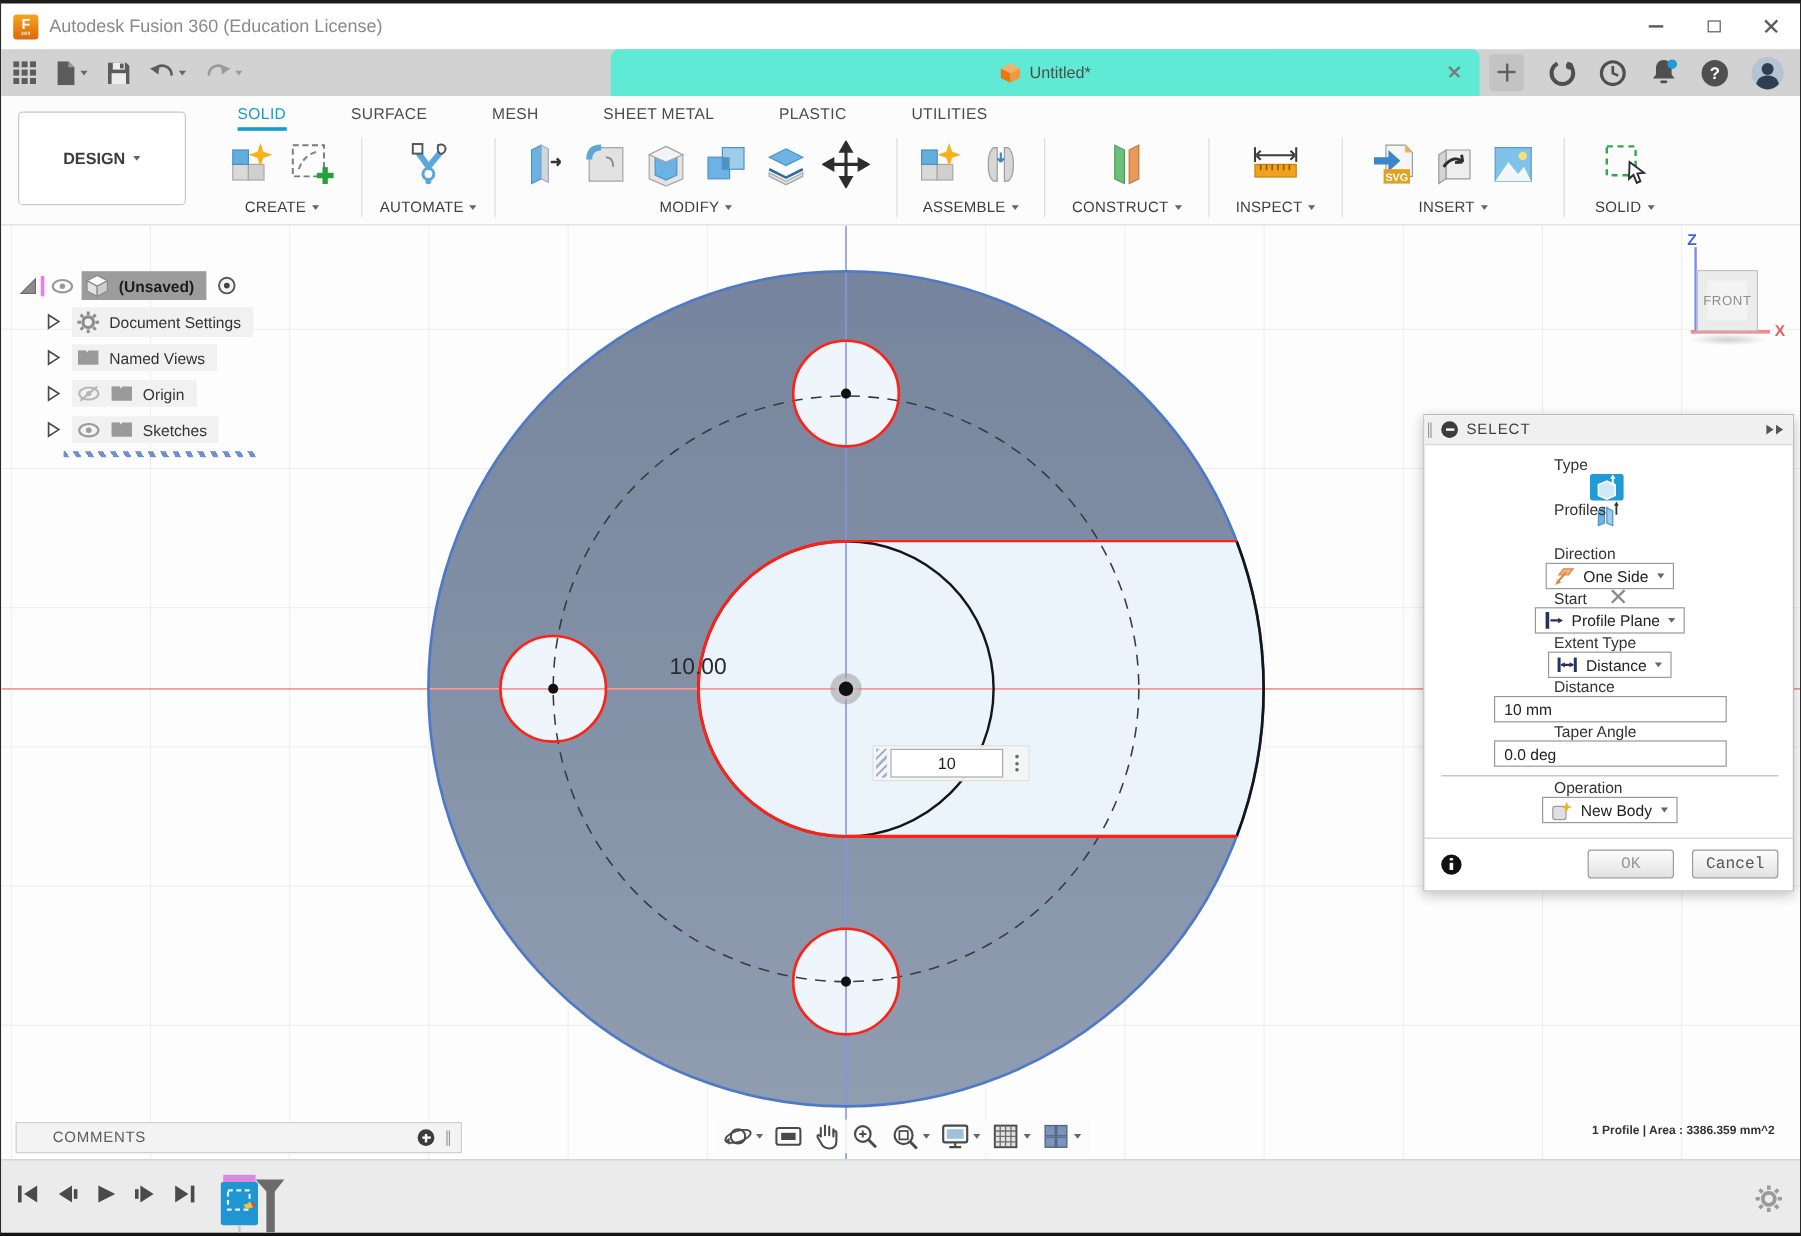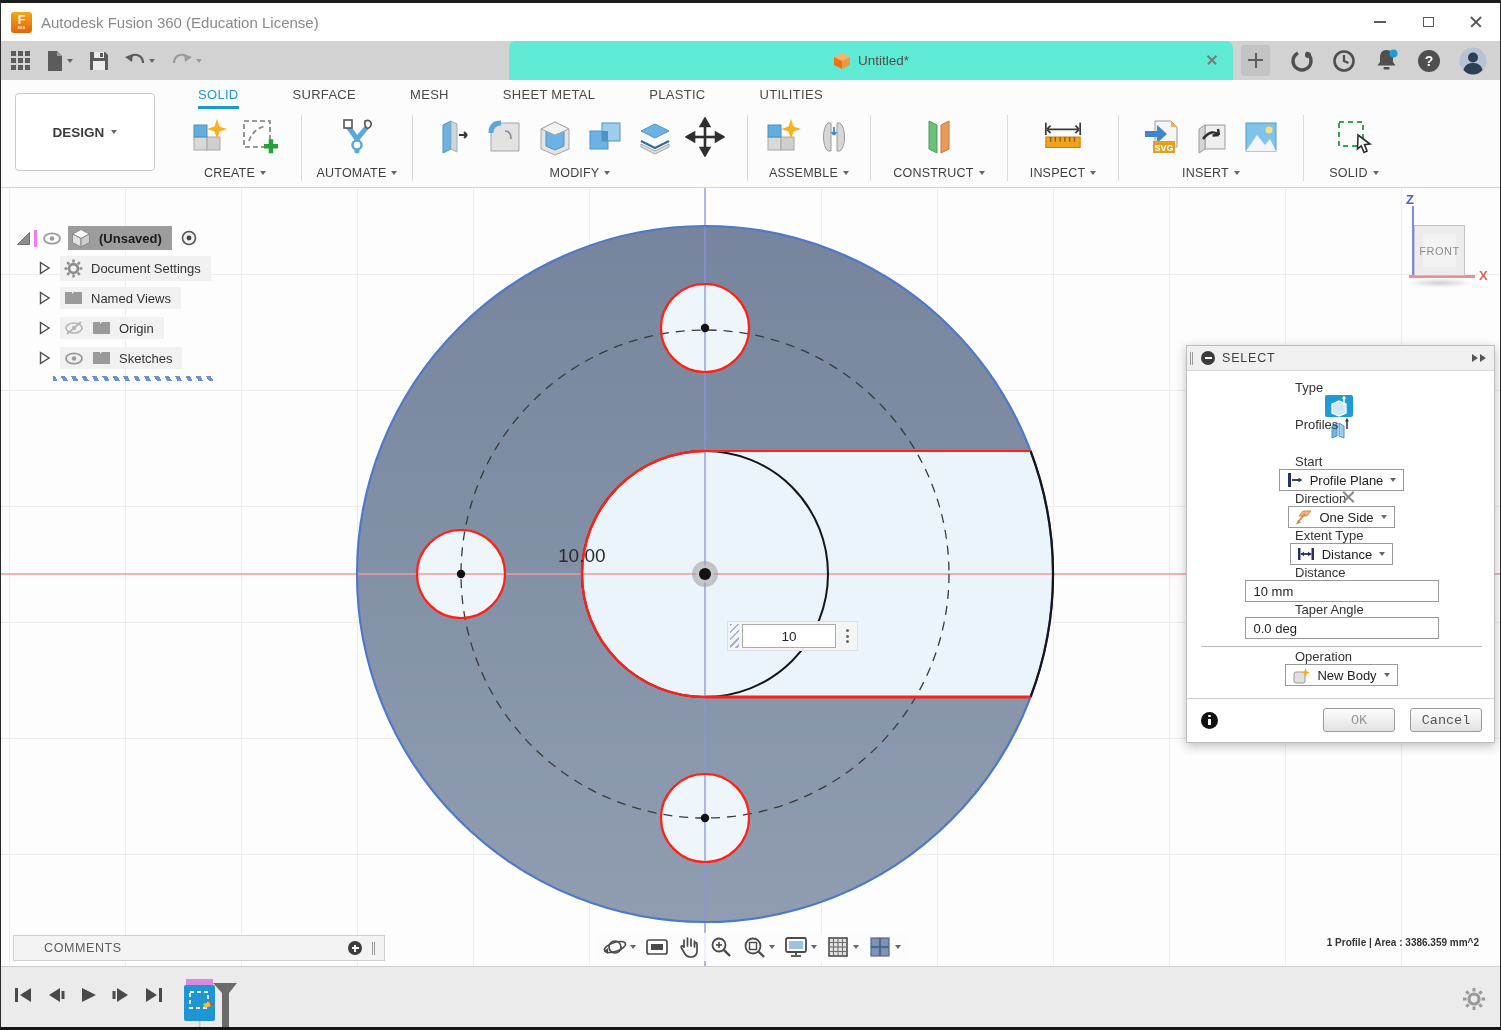--- a/index.html
+++ b/index.html
@@ -769,40 +769,40 @@
           <div class="dlg-label">Profiles</div>
           <div class="profiles-btn">
             <svg width="14" height="16" viewBox="0 0 14 16">
                 <polygon points="1,0 12,9 6.8,9.4 9,14.6 6.6,15.6 4.5,10.4 1,13" fill="#fff"></polygon>
               </svg>
             <span>1 selected</span>
           </div>
           <div class="clear-x"></div>
         </div>
         <div class="dlg-row">
+          <div class="dlg-label">Direction</div>
+          <div class="dlg-select">
+            <svg width="17" height="16" viewBox="0 0 17 16">
+                <polygon points="8,2 16,2 12,7 4,7" fill="#f0b27e" stroke="#d88b43"></polygon>
+                <line x1="10" y1="5" x2="3" y2="13" stroke="#d88b43" stroke-width="1.8"></line>
+                <polygon points="1,15.5 6,13.5 3,10.8" fill="#d88b43"></polygon>
+              </svg>
+            <span class="txt">One Side</span>
+            <div class="caret"></div>
+          </div>
+        </div>
+        <div class="dlg-row">
           <div class="dlg-label">Start</div>
           <div class="dlg-select">
             <svg width="17" height="16" viewBox="0 0 17 16">
                 <rect x="2" y="1" width="3" height="14" fill="#26335d"></rect>
                 <line x1="6" y1="8" x2="14" y2="8" stroke="#26335d" stroke-width="1.8"></line>
                 <polygon points="16.5,8 12.5,5.7 12.5,10.3" fill="#26335d"></polygon>
               </svg>
             <span class="txt">Profile Plane</span>
-            <div class="caret"></div>
-          </div>
-        </div>
-        <div class="dlg-row">
-          <div class="dlg-label">Direction</div>
-          <div class="dlg-select">
-            <svg width="17" height="16" viewBox="0 0 17 16">
-                <polygon points="8,2 16,2 12,7 4,7" fill="#f0b27e" stroke="#d88b43"></polygon>
-                <line x1="10" y1="5" x2="3" y2="13" stroke="#d88b43" stroke-width="1.8"></line>
-                <polygon points="1,15.5 6,13.5 3,10.8" fill="#d88b43"></polygon>
-              </svg>
-            <span class="txt">One Side</span>
             <div class="caret"></div>
           </div>
         </div>
         <div class="dlg-row">
           <div class="dlg-label">Extent Type</div>
           <div class="dlg-select">
             <svg width="18" height="16" viewBox="0 0 18 16">
                 <rect x="1" y="2" width="2.5" height="12" fill="#26335d"></rect>
                 <rect x="14.5" y="2" width="2.5" height="12" fill="#26335d"></rect>
                 <line x1="4" y1="8" x2="14" y2="8" stroke="#26335d" stroke-width="1.8"></line>

